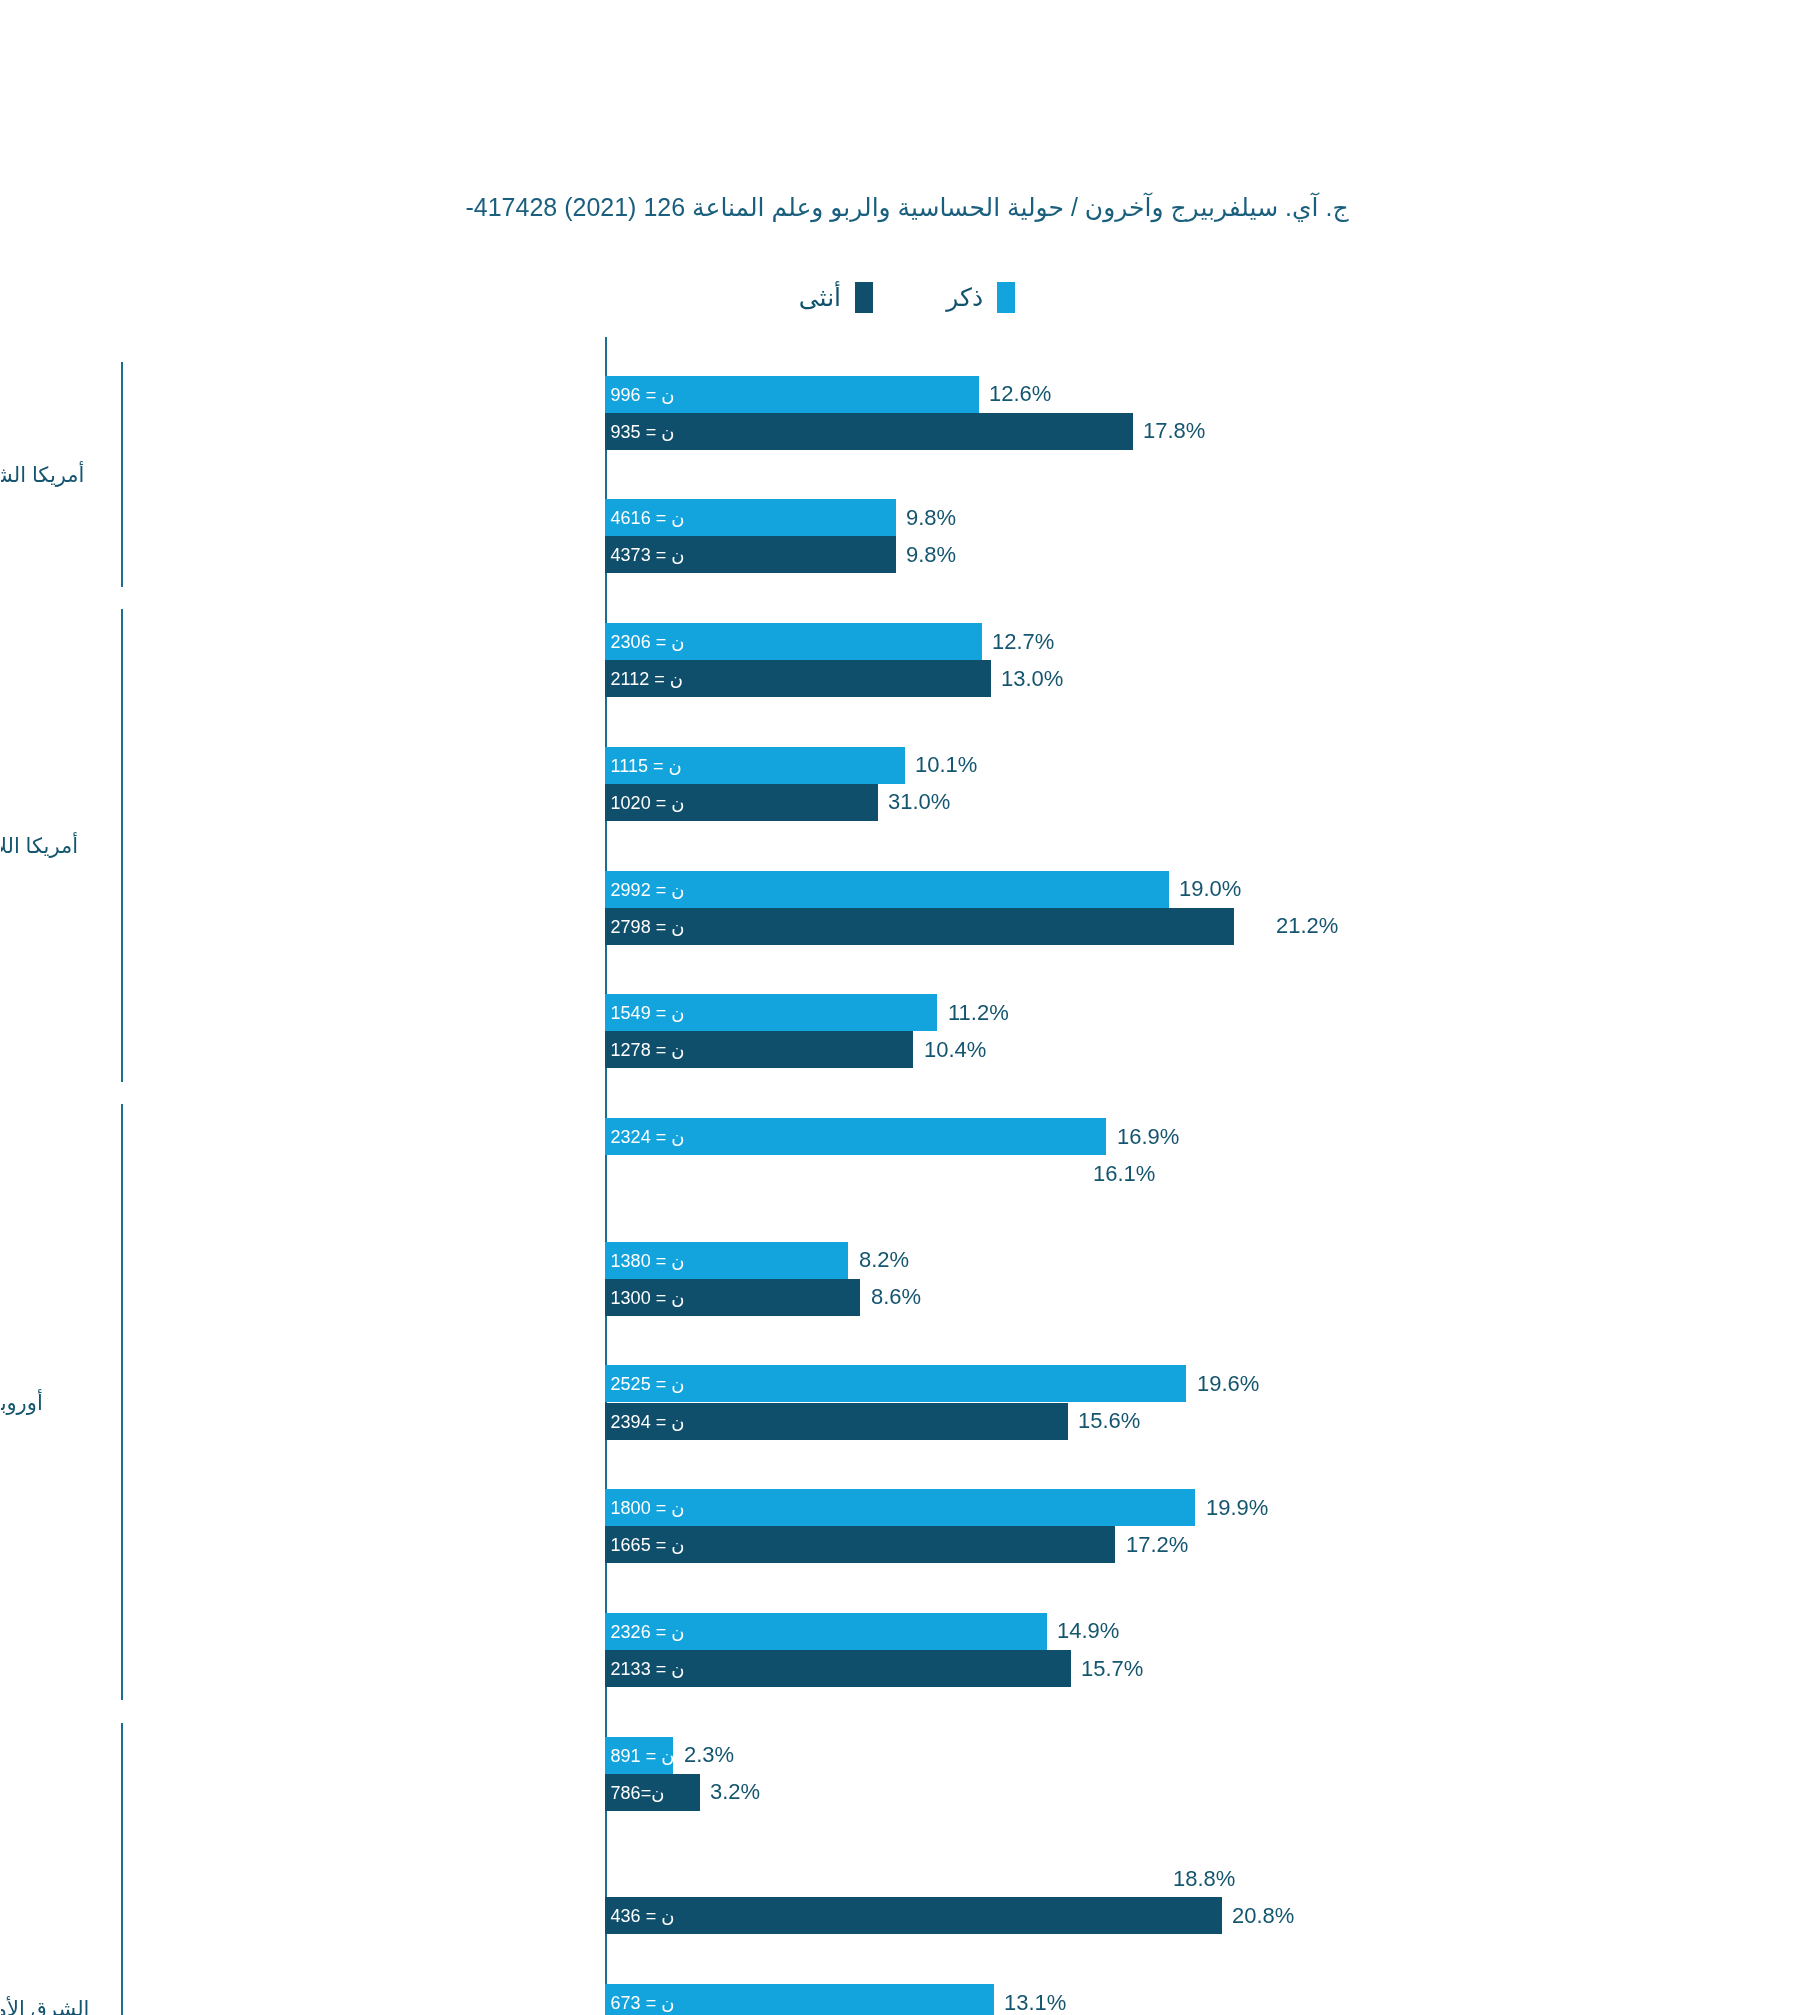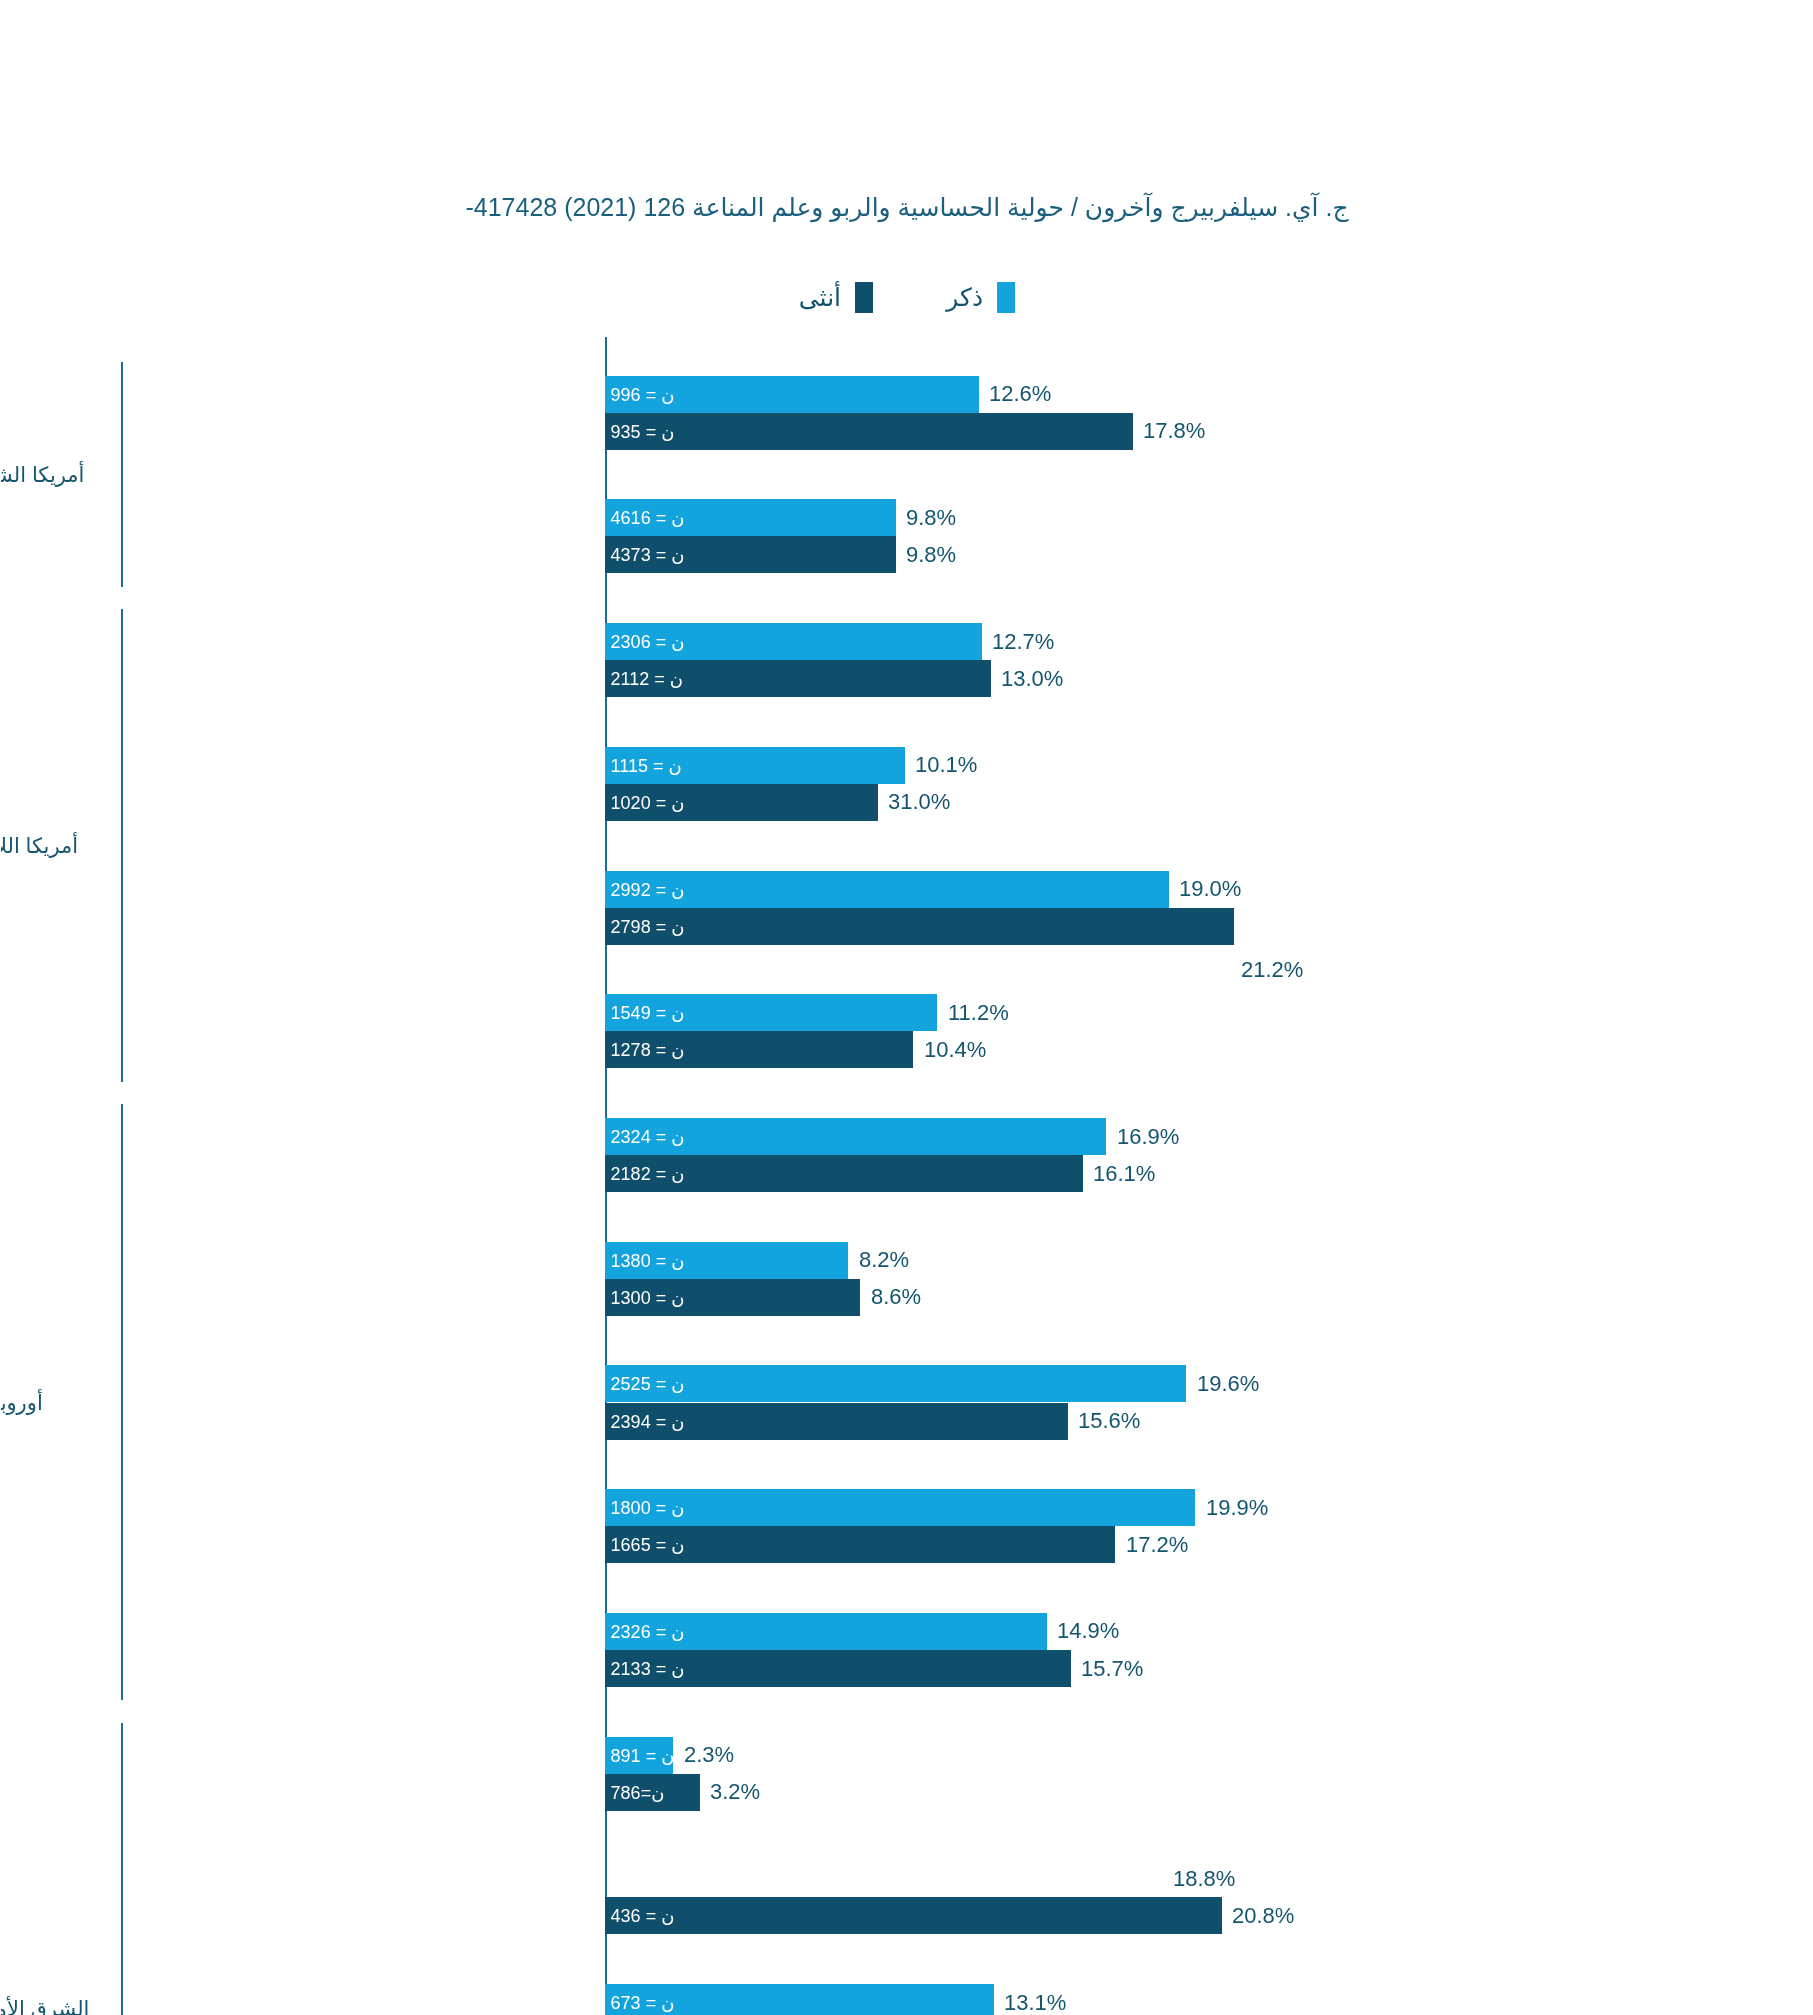--- a/index.html
+++ b/index.html
@@ -174,36 +174,33 @@
       <span class="bar-n">ن = 1020</span>
     </div>
     <div class="bar-pct" style="top: 465px; left: 283px;">31.0%</div>
     <div class="bar male" style="top: 534px; width: 564px;">
       <span class="bar-n">ن = 2992</span>
     </div>
     <div class="bar-pct" style="top: 552px; left: 574px;">19.0%</div>
     <div class="bar female" style="top: 571px; width: 629px;">
       <span class="bar-n">ن = 2798</span>
     </div>
-    <div class="bar-pct" style="top: 589px; left: 636px; margin-top: 44px;">21.2%</div>
+    <div class="bar-pct" style="top: 589px; left: 671px;">21.2%</div>
     <div class="bar male" style="top: 657px; width: 332px;">
       <span class="bar-n">ن = 1549</span>
     </div>
     <div class="bar-pct" style="top: 676px; left: 343px;">11.2%</div>
     <div class="bar female" style="top: 694px; width: 308px;">
       <span class="bar-n">ن = 1278</span>
     </div>
     <div class="bar-pct" style="top: 713px; left: 319px;">10.4%</div>
     <div class="bar male" style="top: 781px; width: 501px;">
       <span class="bar-n">ن = 2324</span>
     </div>
     <div class="bar-pct" style="top: 800px; left: 512px;">16.9%</div>
-    <div class="bar female" style="top: 818px; width: 478px;">
-      <span class="bar-n">ن = 2182</span>
-    </div>
     <div class="bar-pct" style="top: 837px; left: 488px;">16.1%</div>
     <div class="bar male" style="top: 905px; width: 243px;">
       <span class="bar-n">ن = 1380</span>
     </div>
     <div class="bar-pct" style="top: 923px; left: 254px;">8.2%</div>
     <div class="bar female" style="top: 942px; width: 255px;">
       <span class="bar-n">ن = 1300</span>
     </div>
     <div class="bar-pct" style="top: 960px; left: 266px;">8.6%</div>
     <div class="bar male" style="top: 1028px; width: 581px;">

